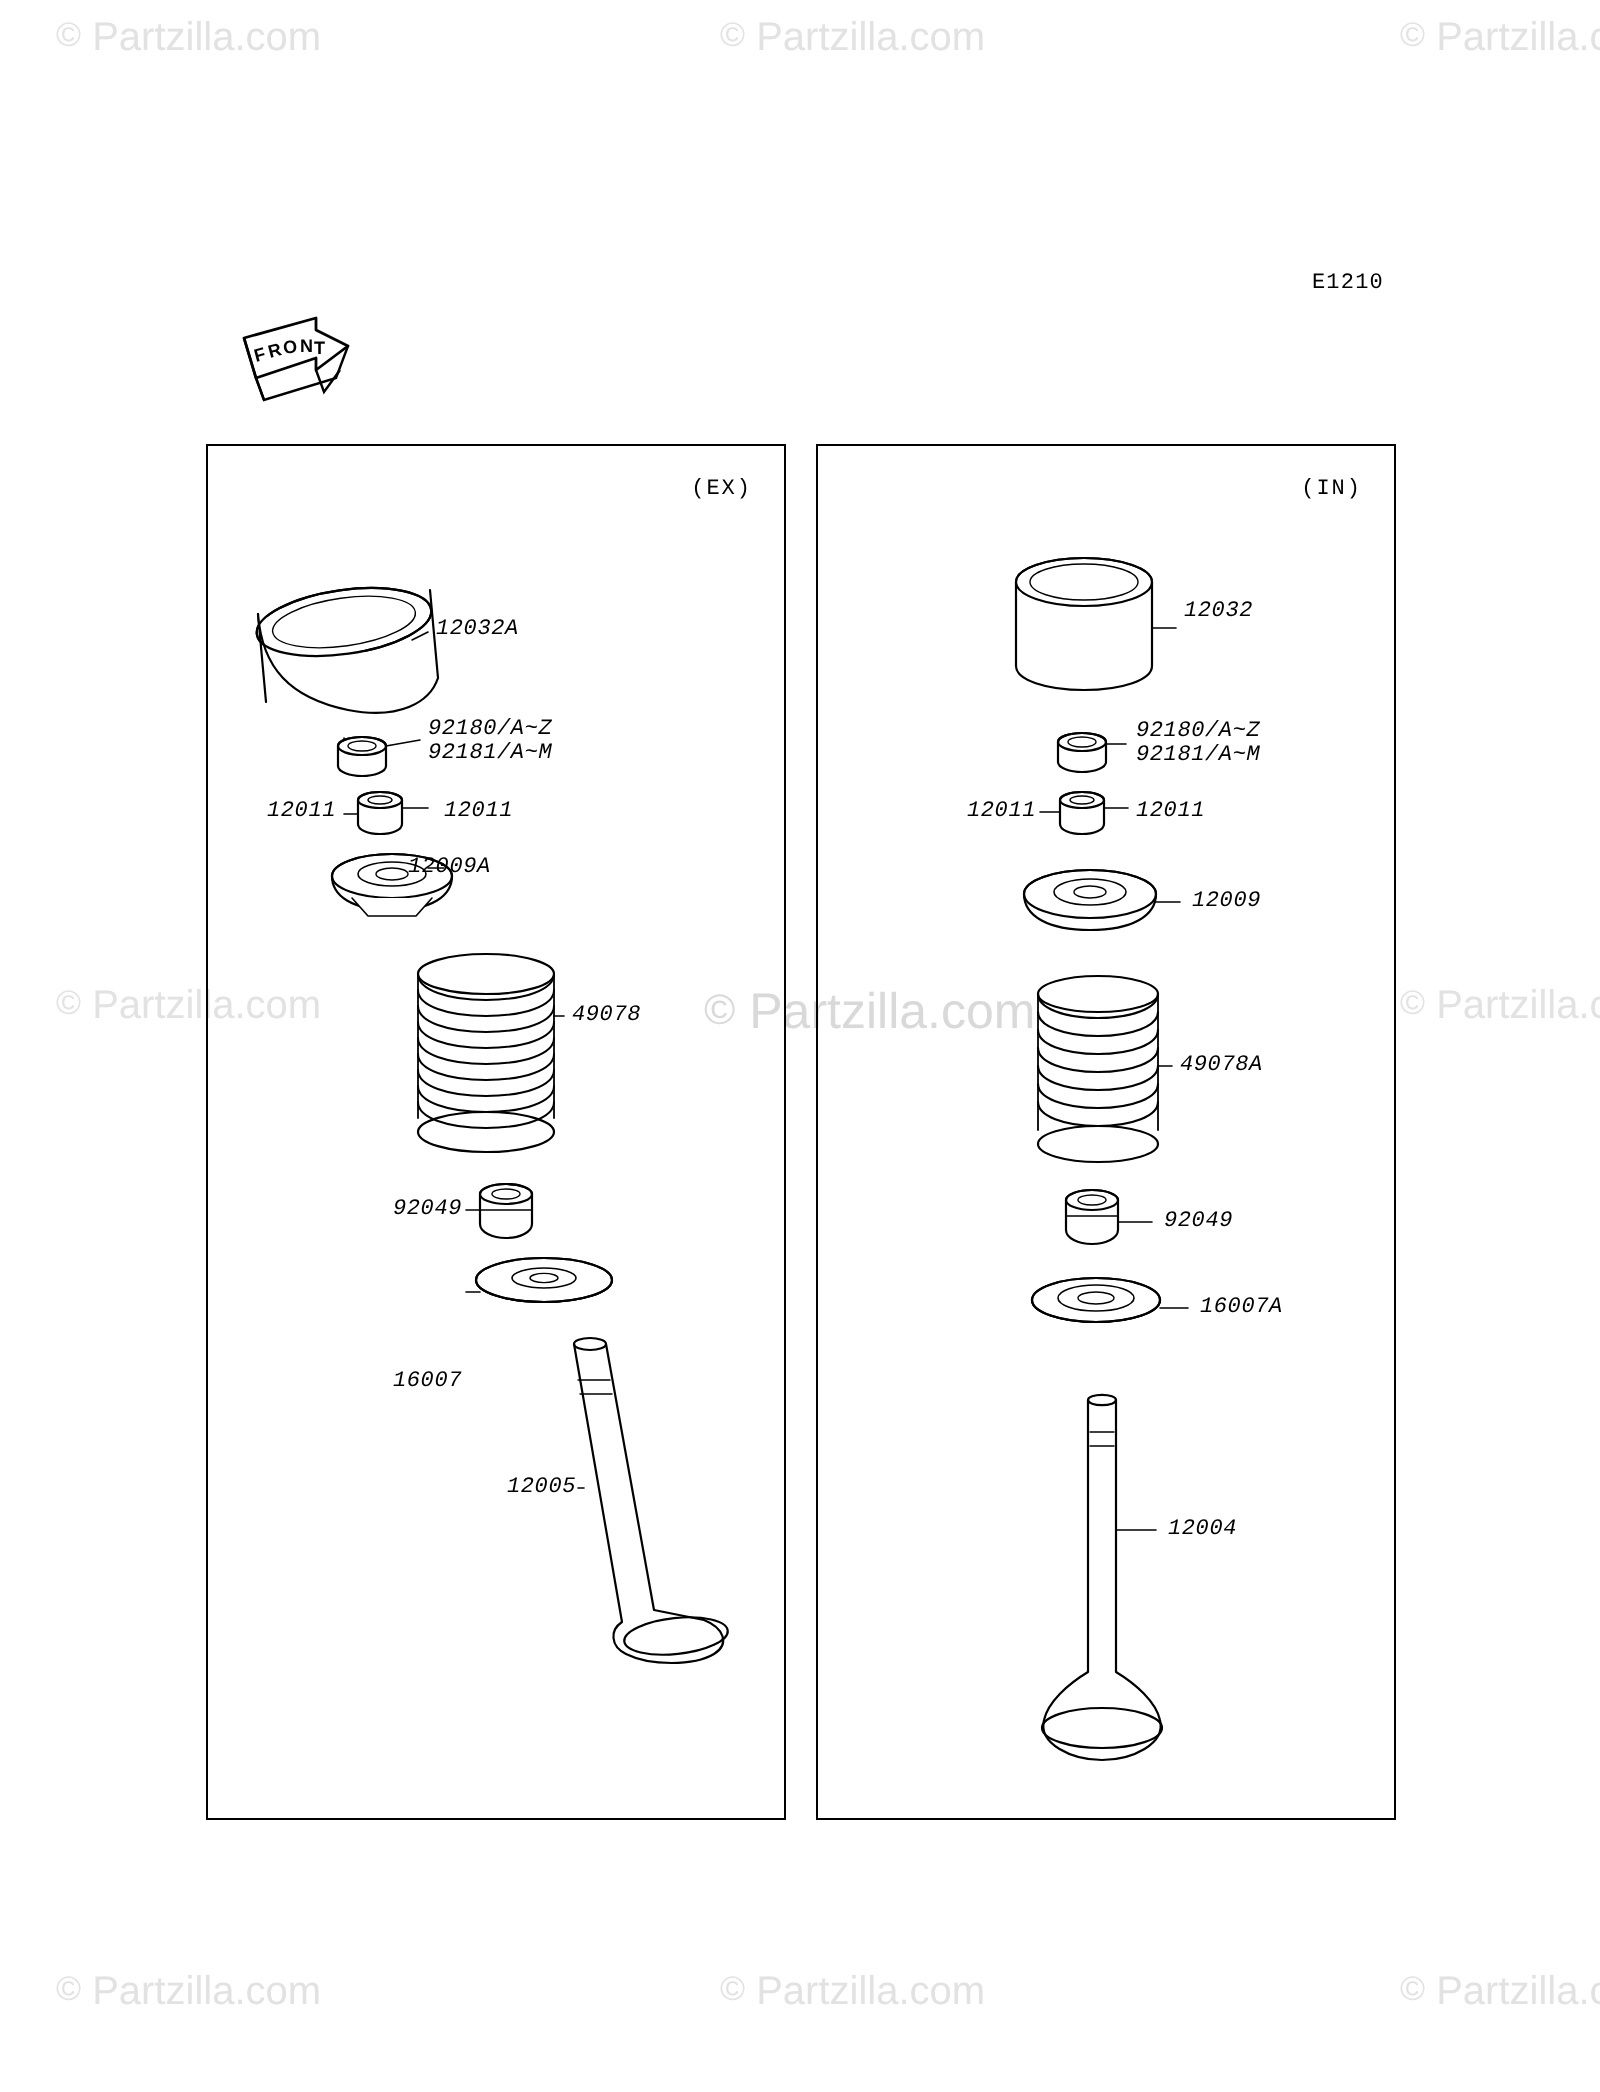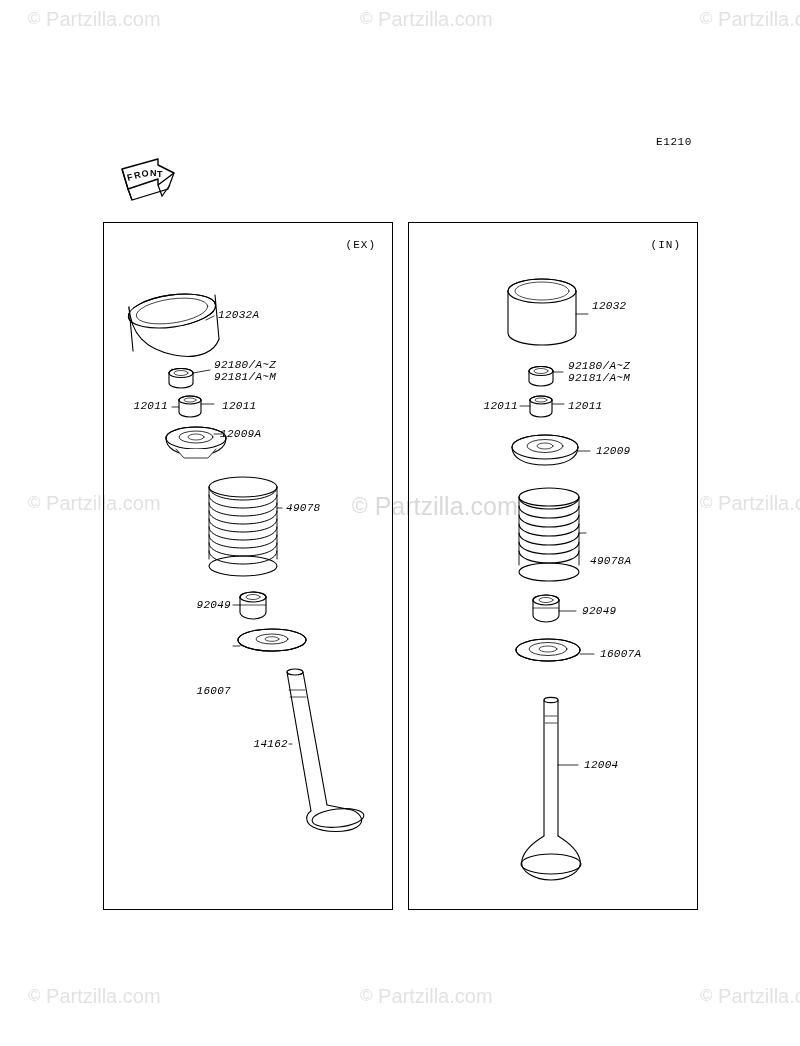--- a/index.html
+++ b/index.html
@@ -295,30 +295,30 @@
       <path d="M558 765 L578 765" stroke-width="0.8"></path>
 
     </g>
   </svg>
 
   <div class="callout right" style="left:218px; top:309px;">12032A</div>
   <div class="callout right" style="left:214px; top:359px;">92180/A~Z</div>
   <div class="callout right" style="left:214px; top:371px;">92181/A~M</div>
   <div class="callout left" style="left:168px; top:400px;">12011</div>
   <div class="callout right" style="left:222px; top:400px;">12011</div>
-  <div class="callout right" style="left:220px; top:428px;">12009A</div>
+  <div class="callout right" style="left:204px; top:428px;">12009A</div>
   <div class="callout right" style="left:286px; top:502px;">49078</div>
   <div class="callout left" style="left:231px; top:599px;">92049</div>
   <div class="callout left" style="left:231px; top:641px;margin-top:44px;">16007</div>
-  <div class="callout left" style="left:288px; top:738px;">14162</div>
+  <div class="callout left" style="left:288px; top:738px;">12005</div>
 
   <div class="callout right" style="left:592px; top:300px;">12032</div>
   <div class="callout right" style="left:568px; top:360px;">92180/A~Z</div>
   <div class="callout right" style="left:568px; top:372px;">92181/A~M</div>
   <div class="callout left" style="left:518px; top:400px;">12011</div>
   <div class="callout right" style="left:568px; top:400px;">12011</div>
   <div class="callout right" style="left:596px; top:445px;">12009</div>
-  <div class="callout right" style="left:590px; top:555px;">49078A</div>
+  <div class="callout right" style="left:590px; top:527px;">49078A</div>
   <div class="callout right" style="left:582px; top:605px;">92049</div>
   <div class="callout right" style="left:600px; top:648px;">16007A</div>
   <div class="callout right" style="left:584px; top:759px;text-align:right;">12004</div>
 
 </div>
 
 </body></html>

